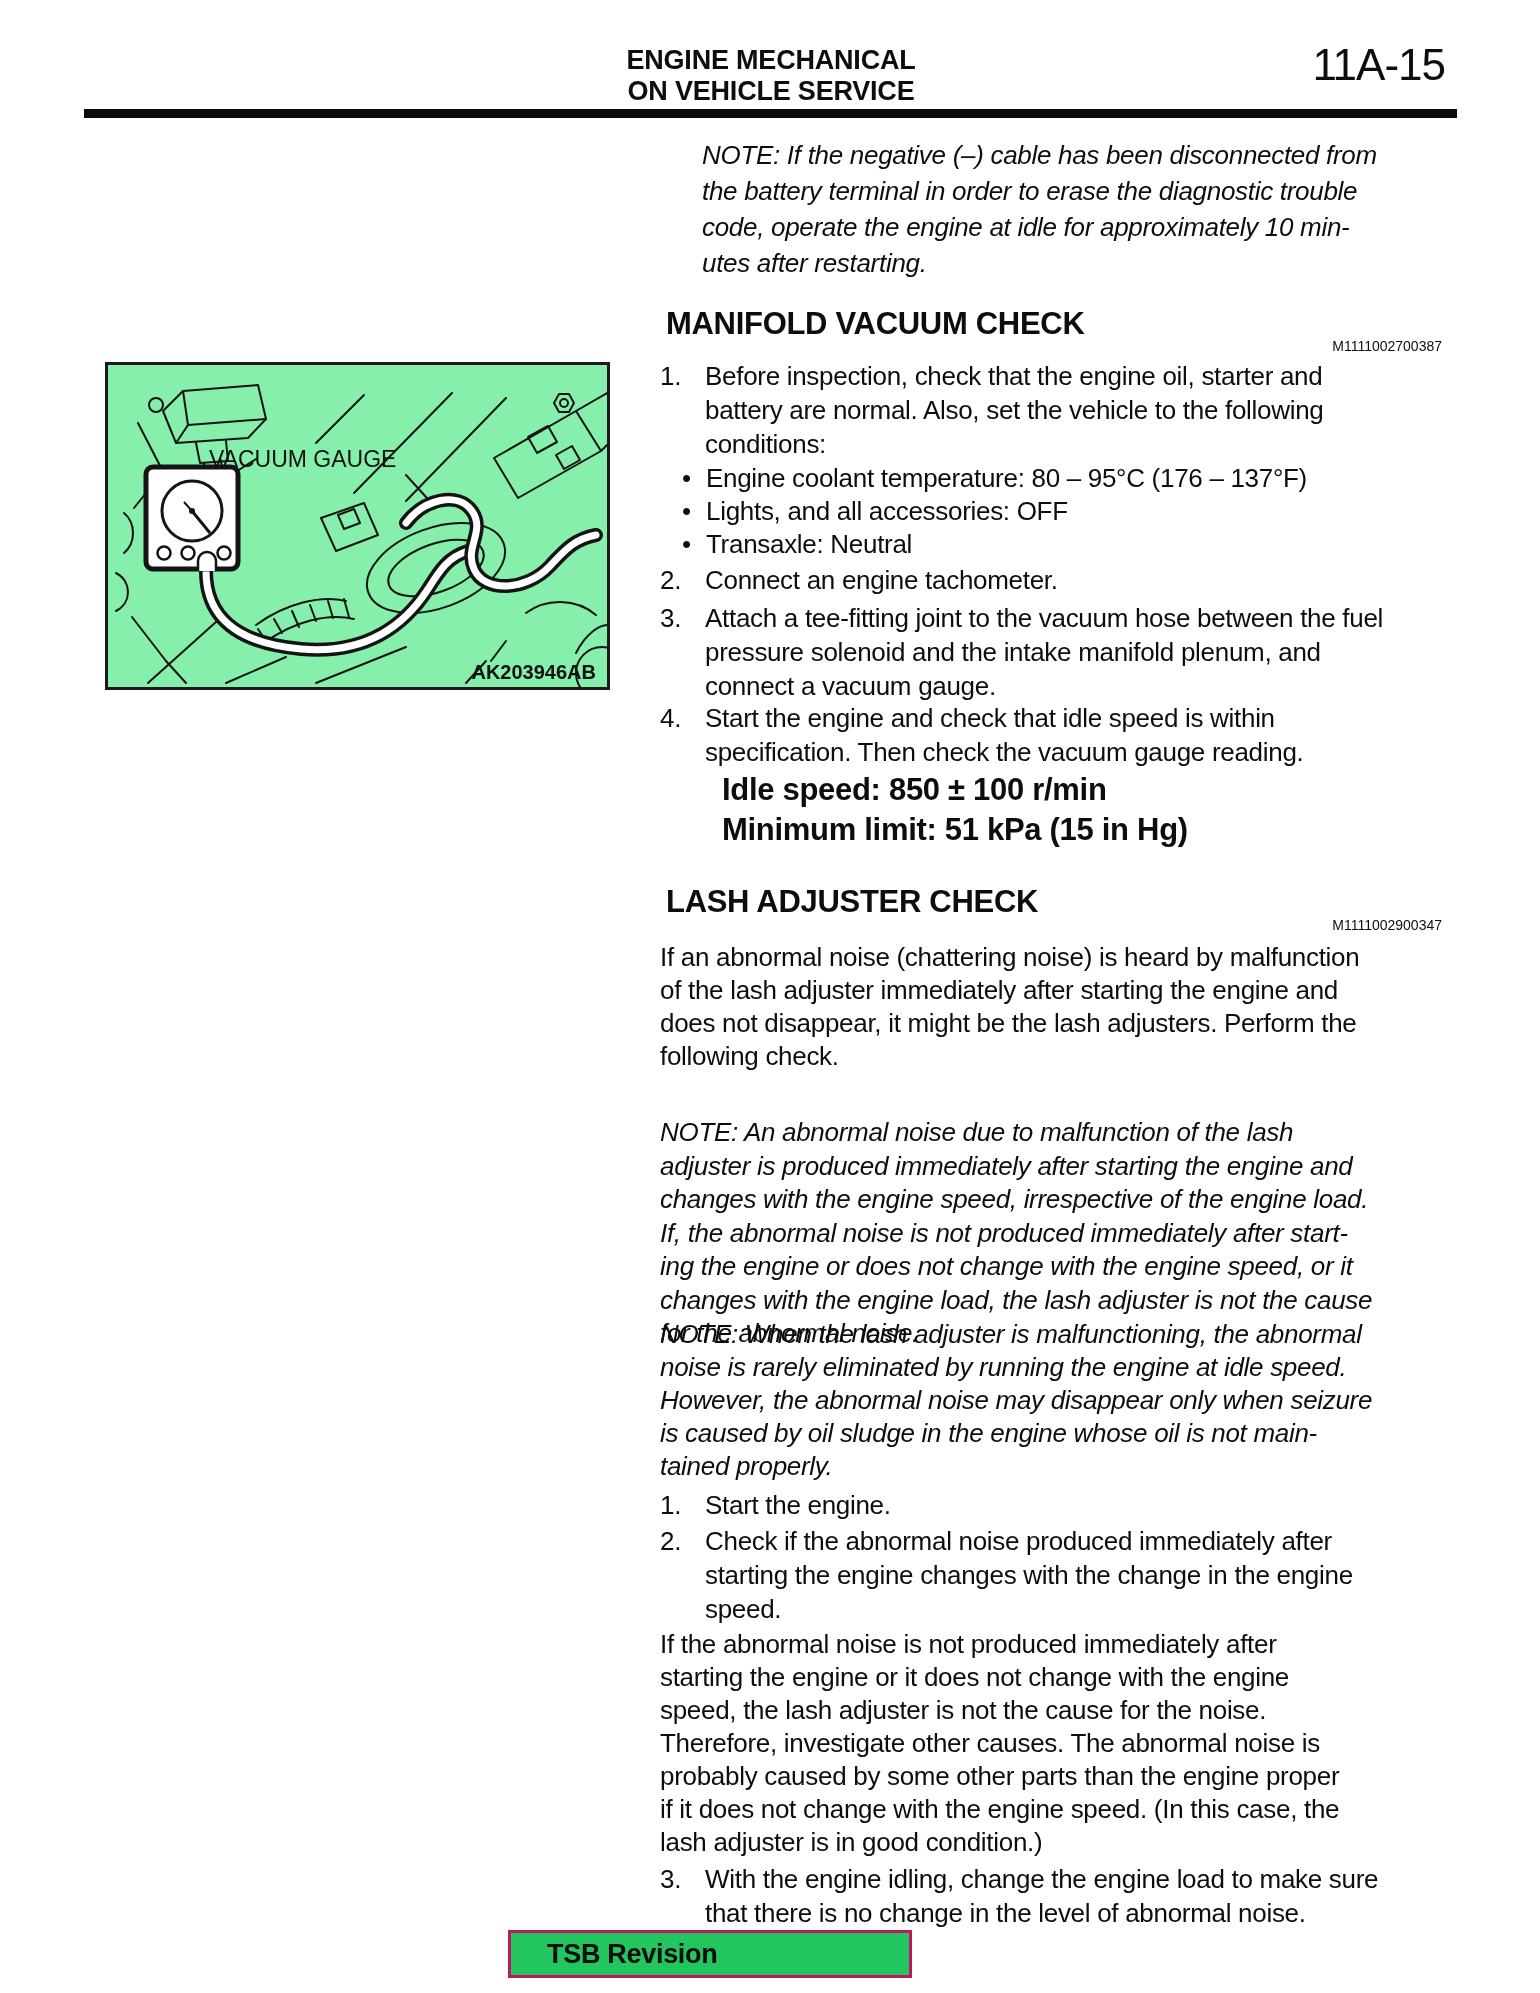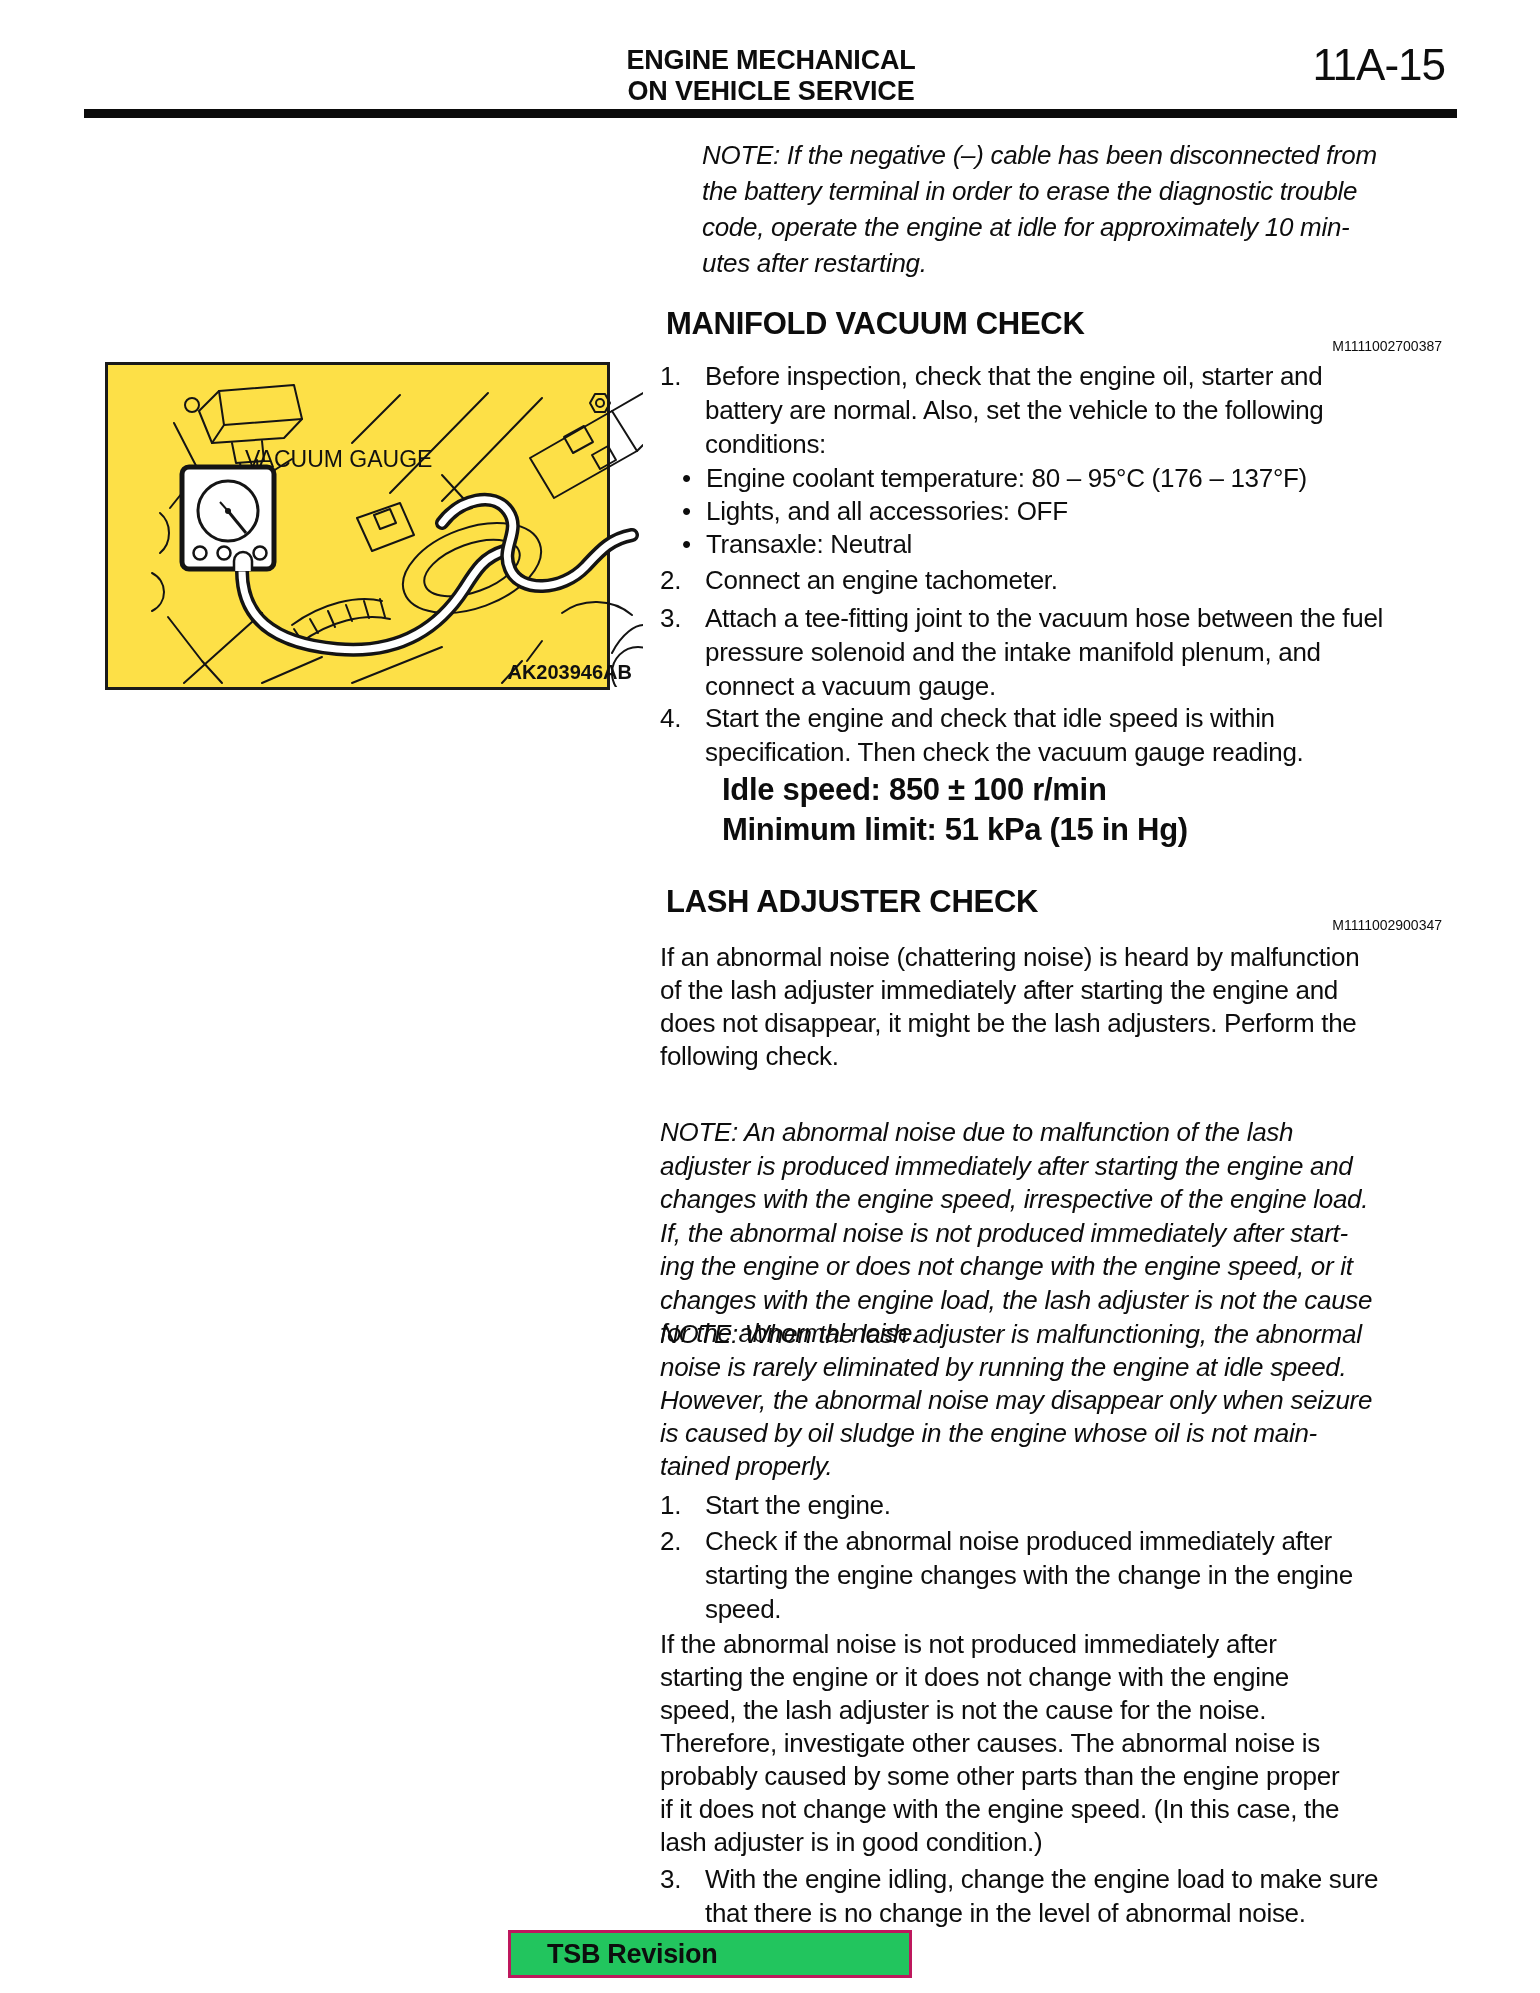--- a/index.html
+++ b/index.html
@@ -29,21 +29,21 @@
   .section-code{right:98px;font-size:14px;letter-spacing:0;}
   .col{left:660px;width:830px;}
   .step{display:flex;}
   .step .num{width:45px;flex:none;}
   .bullet-row{display:flex;}
   .bullet-row .marker{width:24px;margin-left:22px;flex:none;}
   .spec{left:722px;font-weight:bold;font-size:31px;letter-spacing:-0.3px;white-space:nowrap;}
   .indented{width:775px;}
   .figure-box{
     left:105px;top:362px;width:505px;height:328px;
-    border:3px solid #1a1a1a;box-sizing:border-box;background:#fde047;padding-left:36px;
+    border:3px solid #1a1a1a;box-sizing:border-box;background:#86efac;
   }
   .figure-box svg{display:block;width:499px;height:322px;}
   .footer-box{
     left:508px;top:1930px;width:404px;height:48px;
     border:3px solid #be185d;box-sizing:border-box;background:#22c55e;
   }
   .footer-box .label{
     margin-left:36px;line-height:42px;font-weight:bold;font-size:27px;letter-spacing:-0.3px;
   }
   svg text{font-family:"Liberation Sans",sans-serif;fill:#111;}

